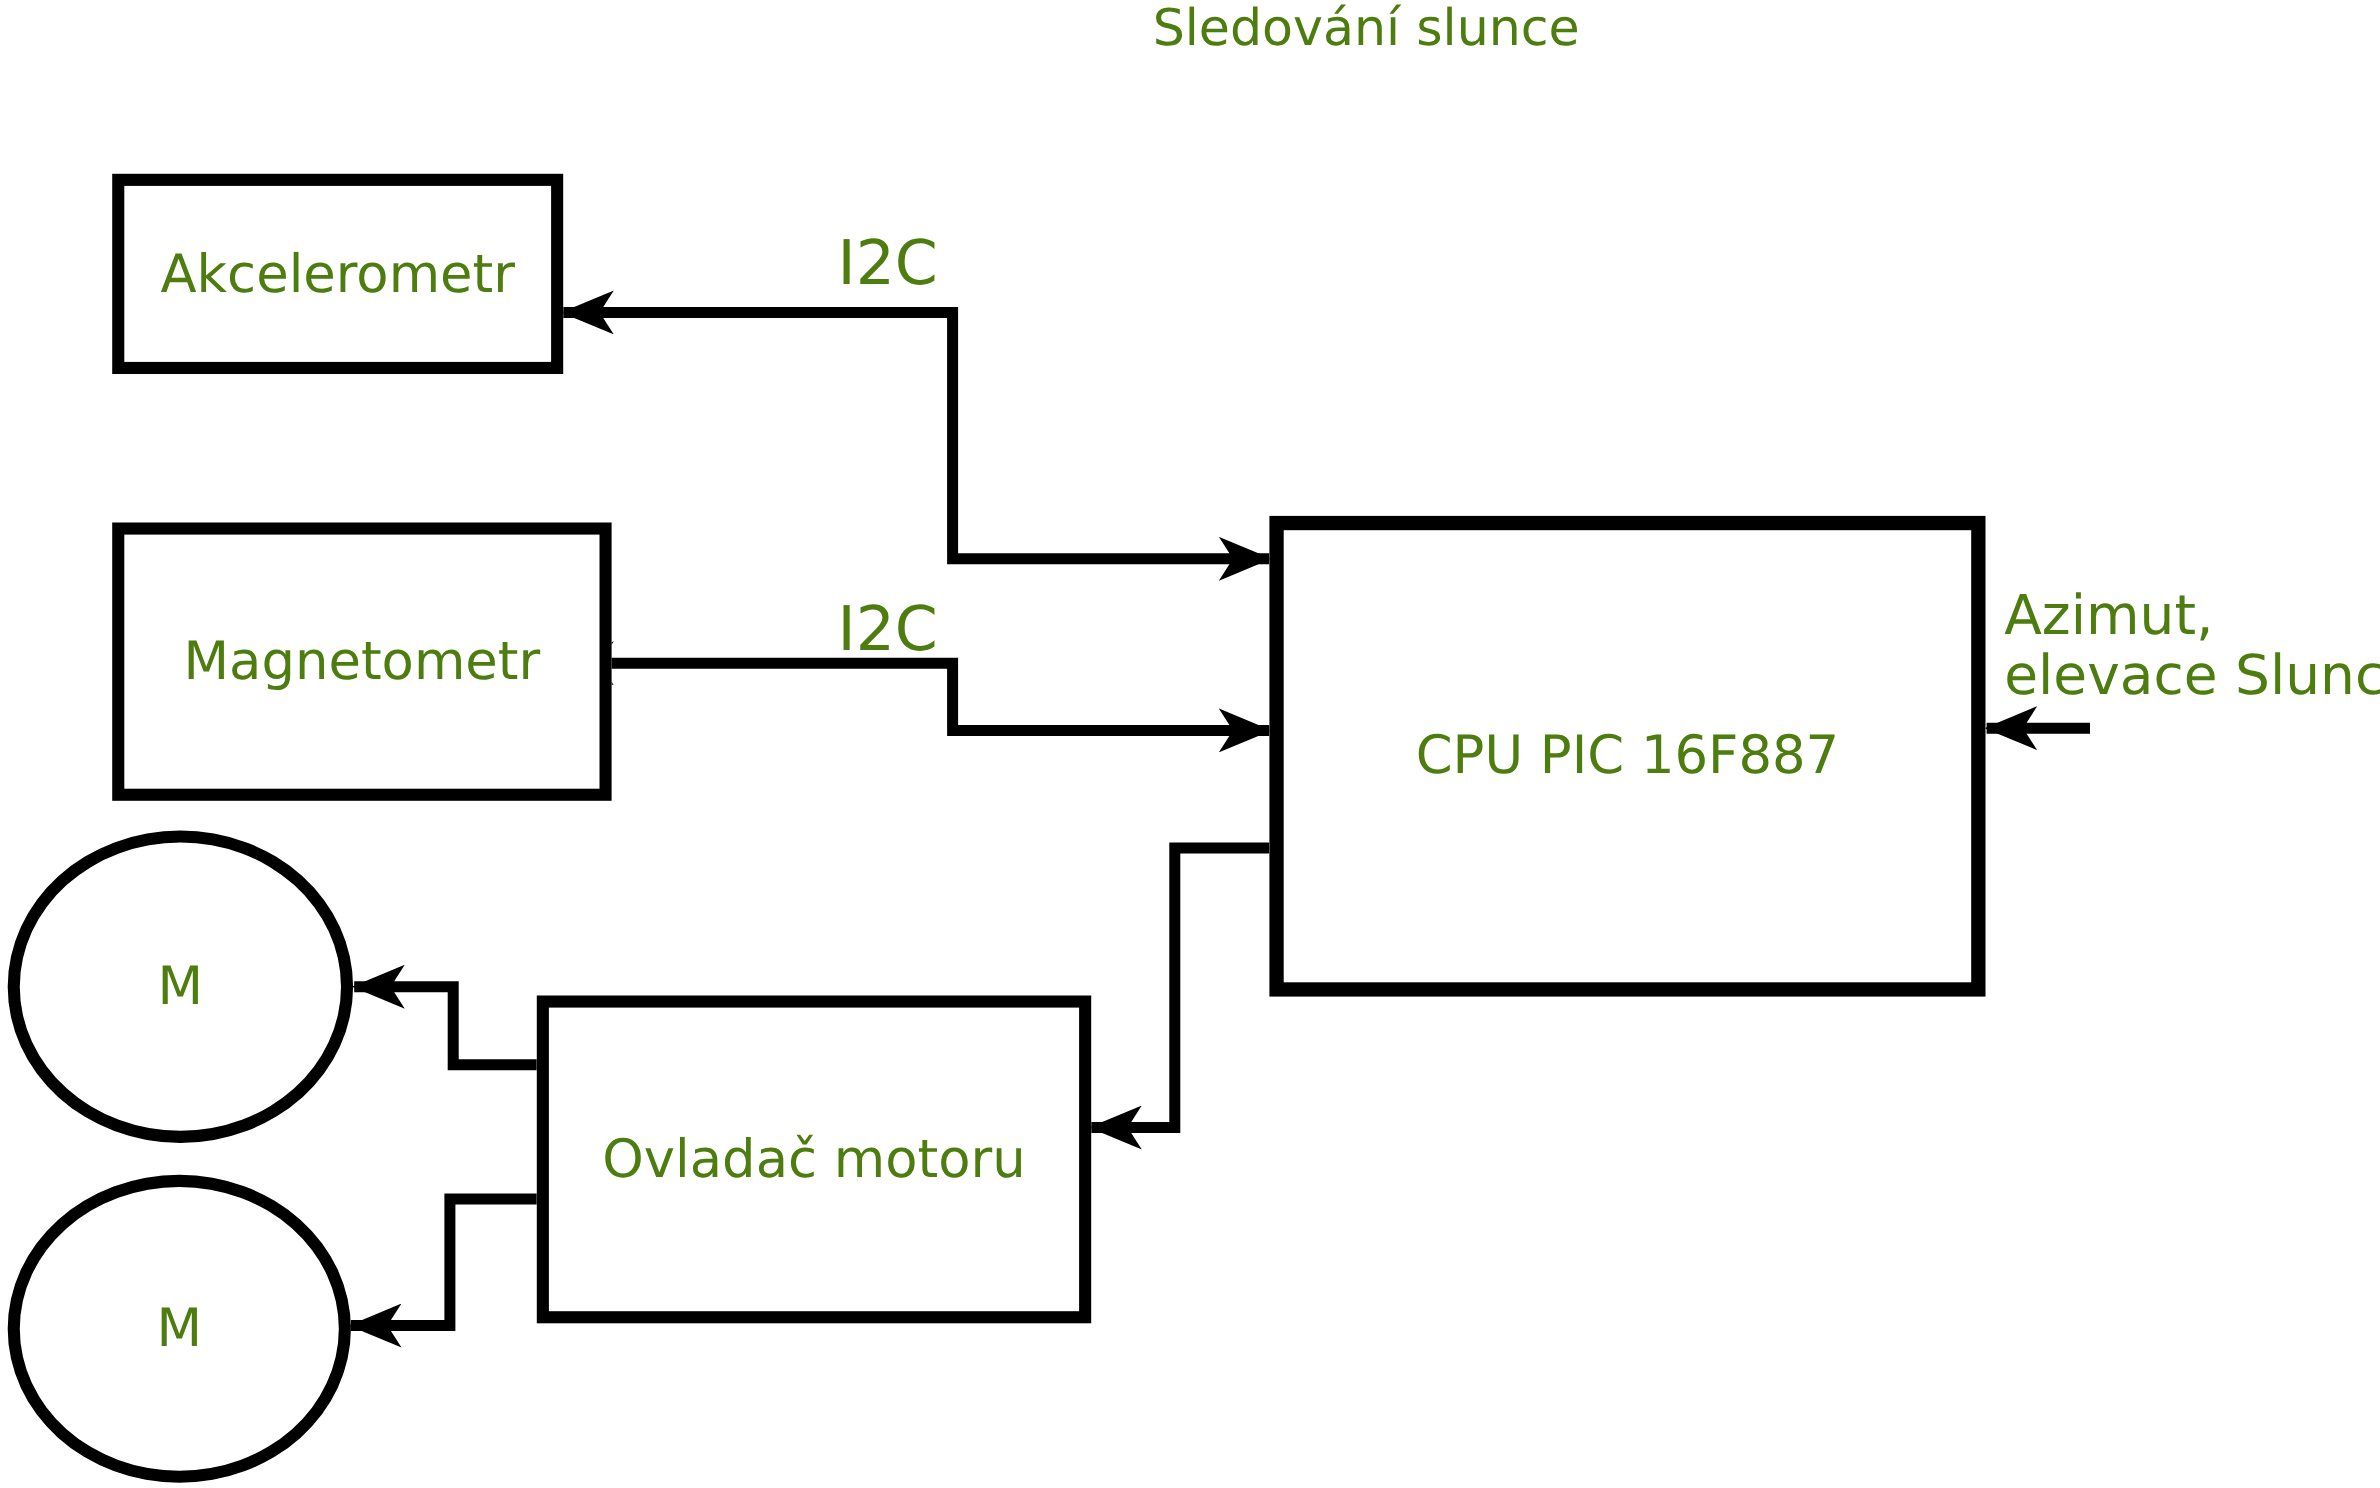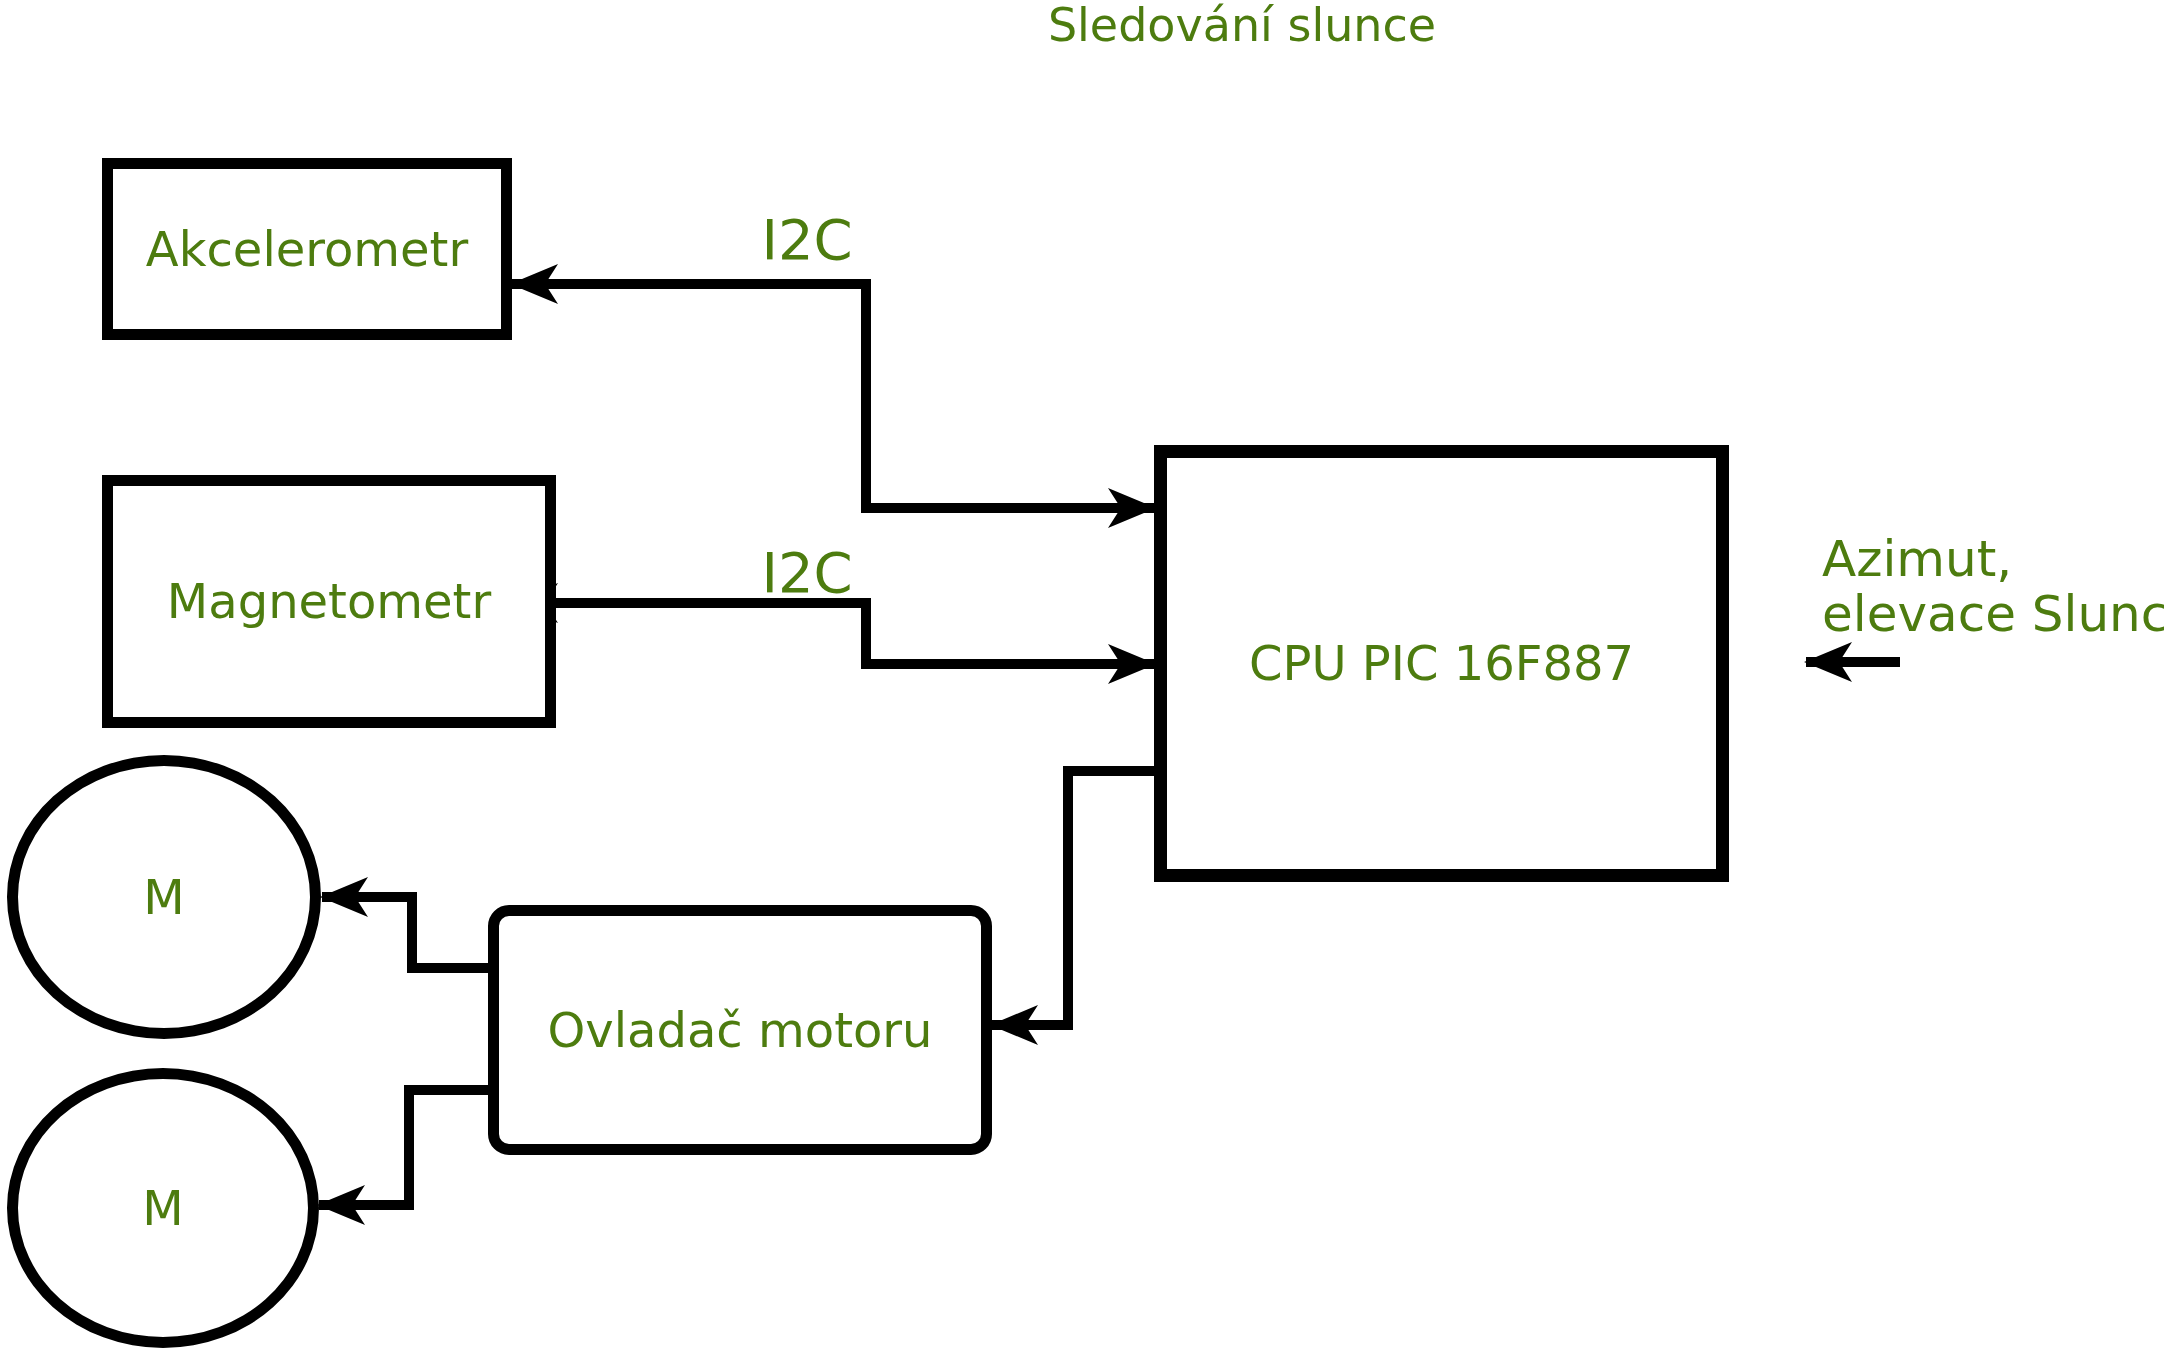--- a/index.html
+++ b/index.html
@@ -82,25 +82,25 @@
   <div class="floating-label title-label" style="left:1242px; top:-2px;">Sledování slunce</div>
 
   <div class="box" style="left:102px; top:158px; width:410px; height:182px;">
     <span>Akcelerometr</span>
   </div>
 
   <div class="box" style="left:102px; top:475px; width:454px; height:253px;">
     <span>Magnetometr</span>
   </div>
 
-  <div class="box cpu" style="left:1154px; top:445px; width:575px; height:437px;">
+  <div class="box cpu" style="left:1154px; top:469px; width:651px; height:437px;">
     <span>CPU PIC 16F887</span>
   </div>
 
-  <div class="box" style="left:488px; top:905px; width:504px; height:250px;border-radius:21px;">
+  <div class="box" style="left:488px; top:905px; width:504px; height:298px;">
     <span>Ovladač motoru</span>
   </div>
 
   <div class="box circle" style="left:7px; top:755px; width:314px; height:284px;">
     <span>M</span>
   </div>
 
   <div class="box circle" style="left:7px; top:1068px; width:312px; height:280px;">
     <span>M</span>
   </div>

